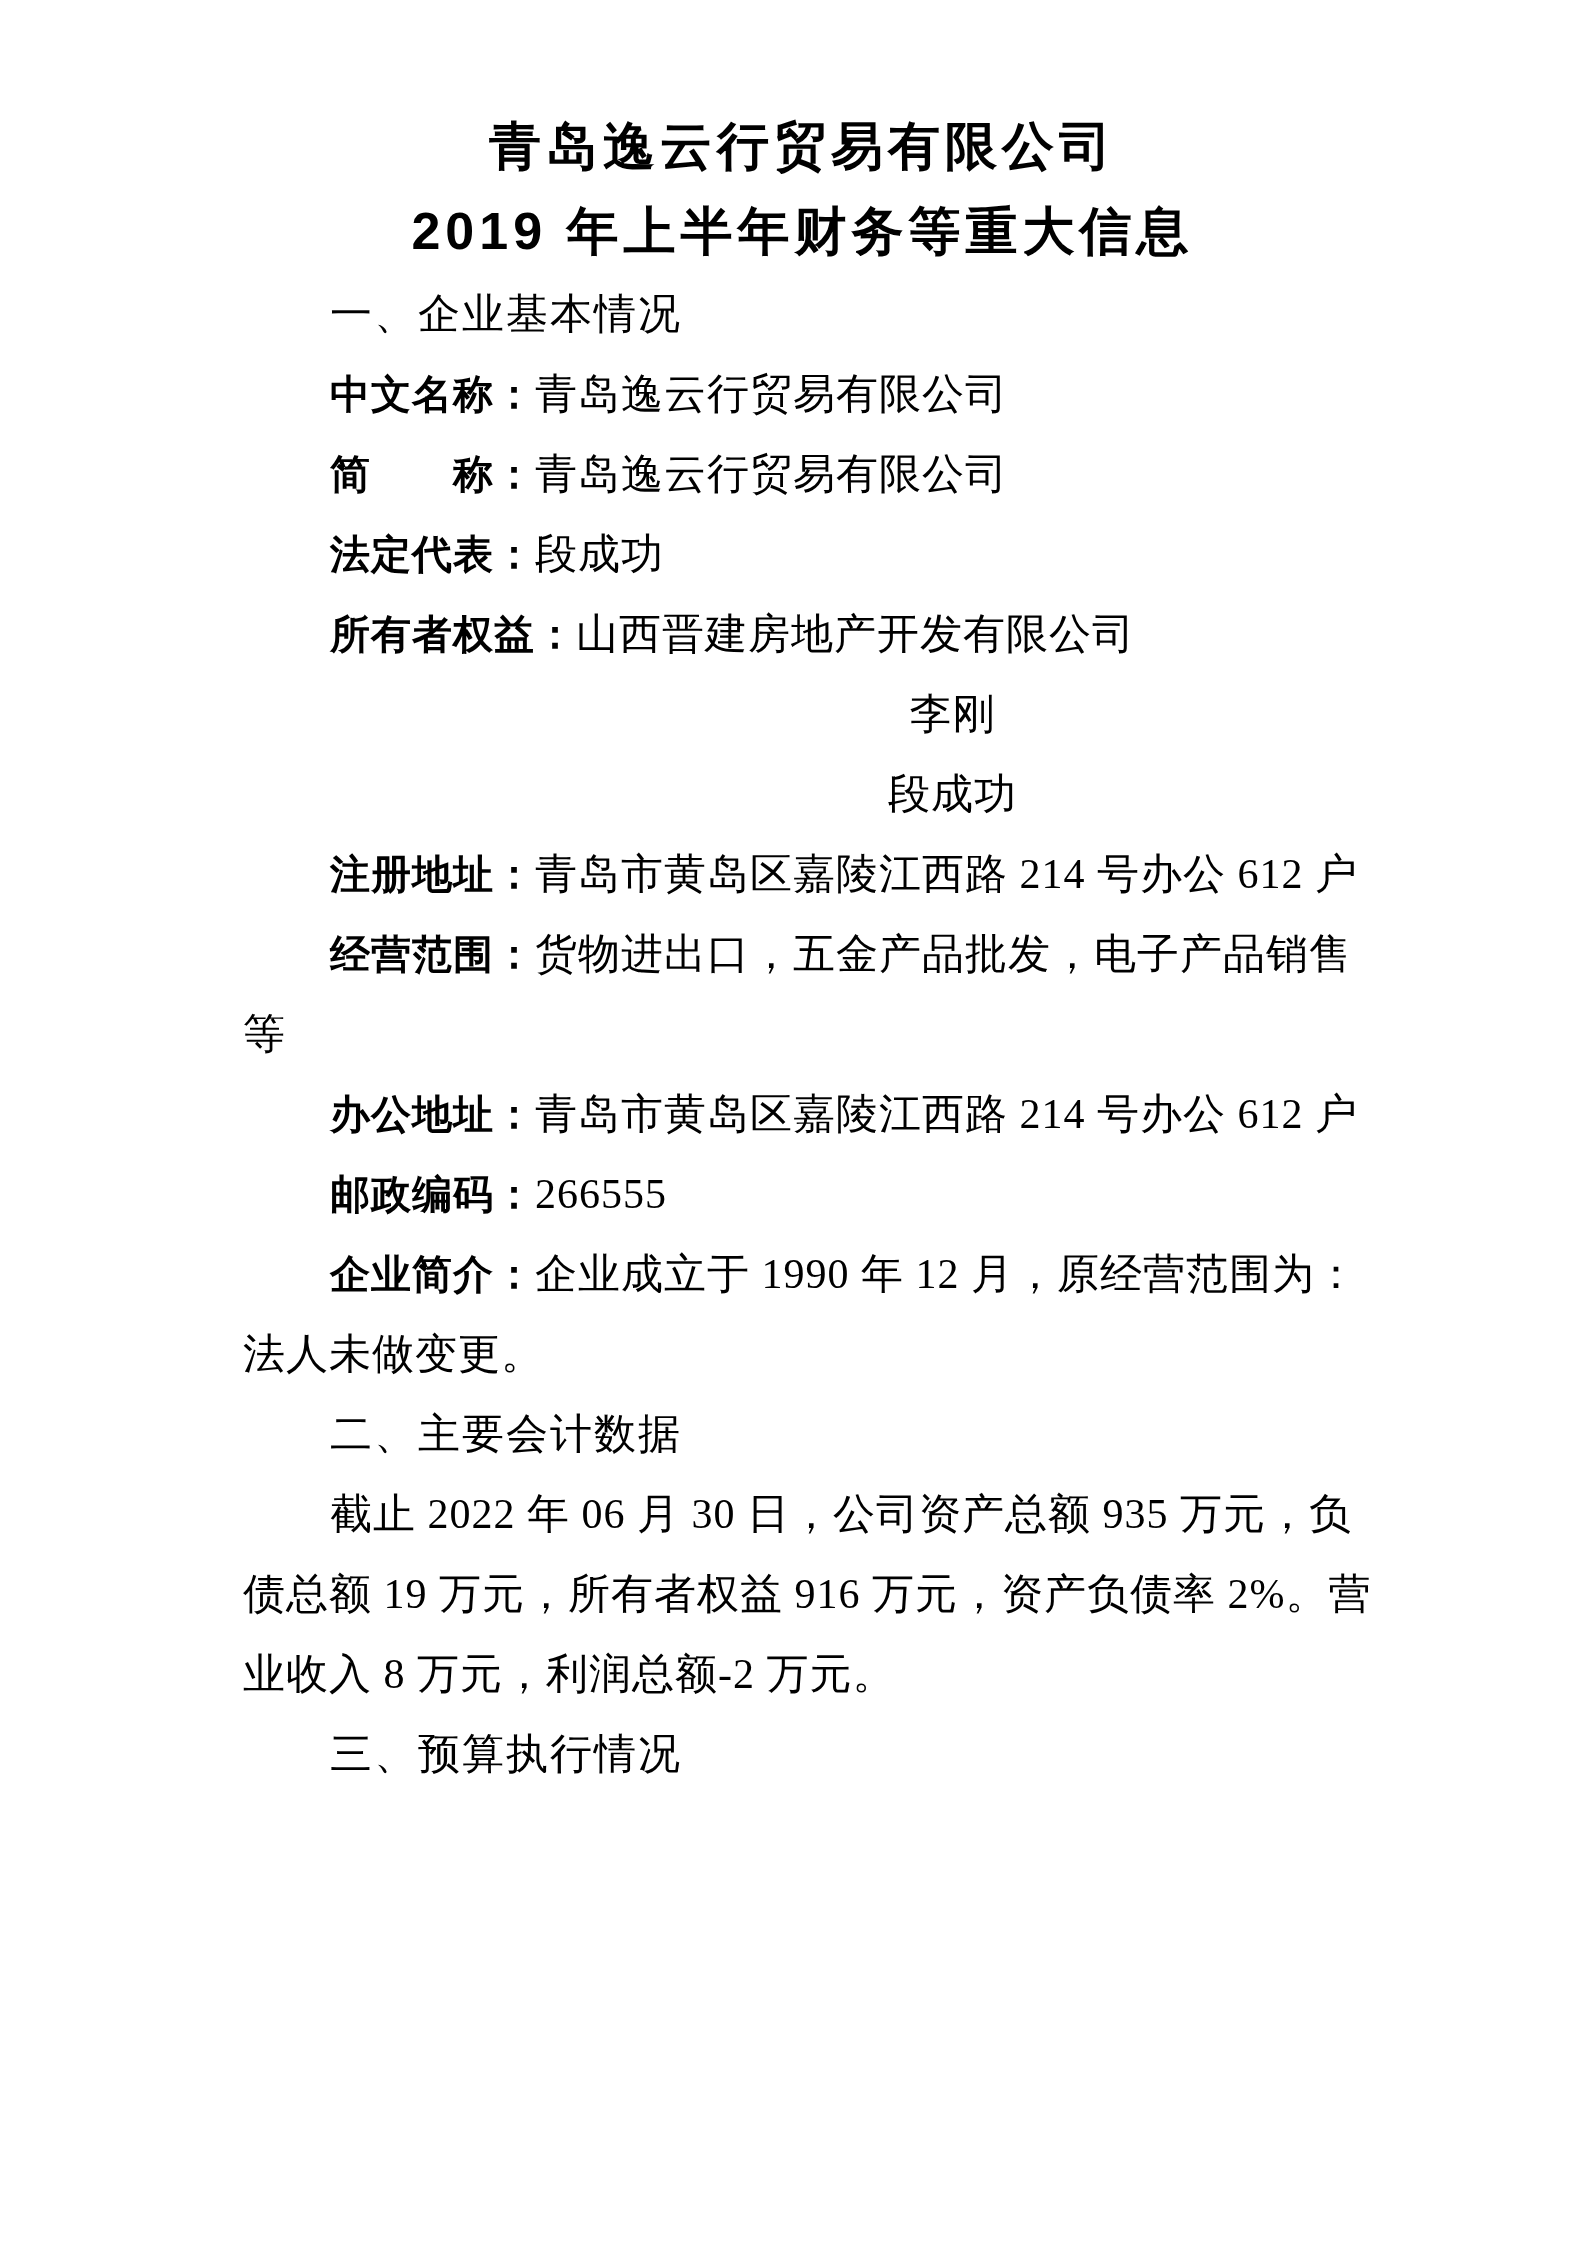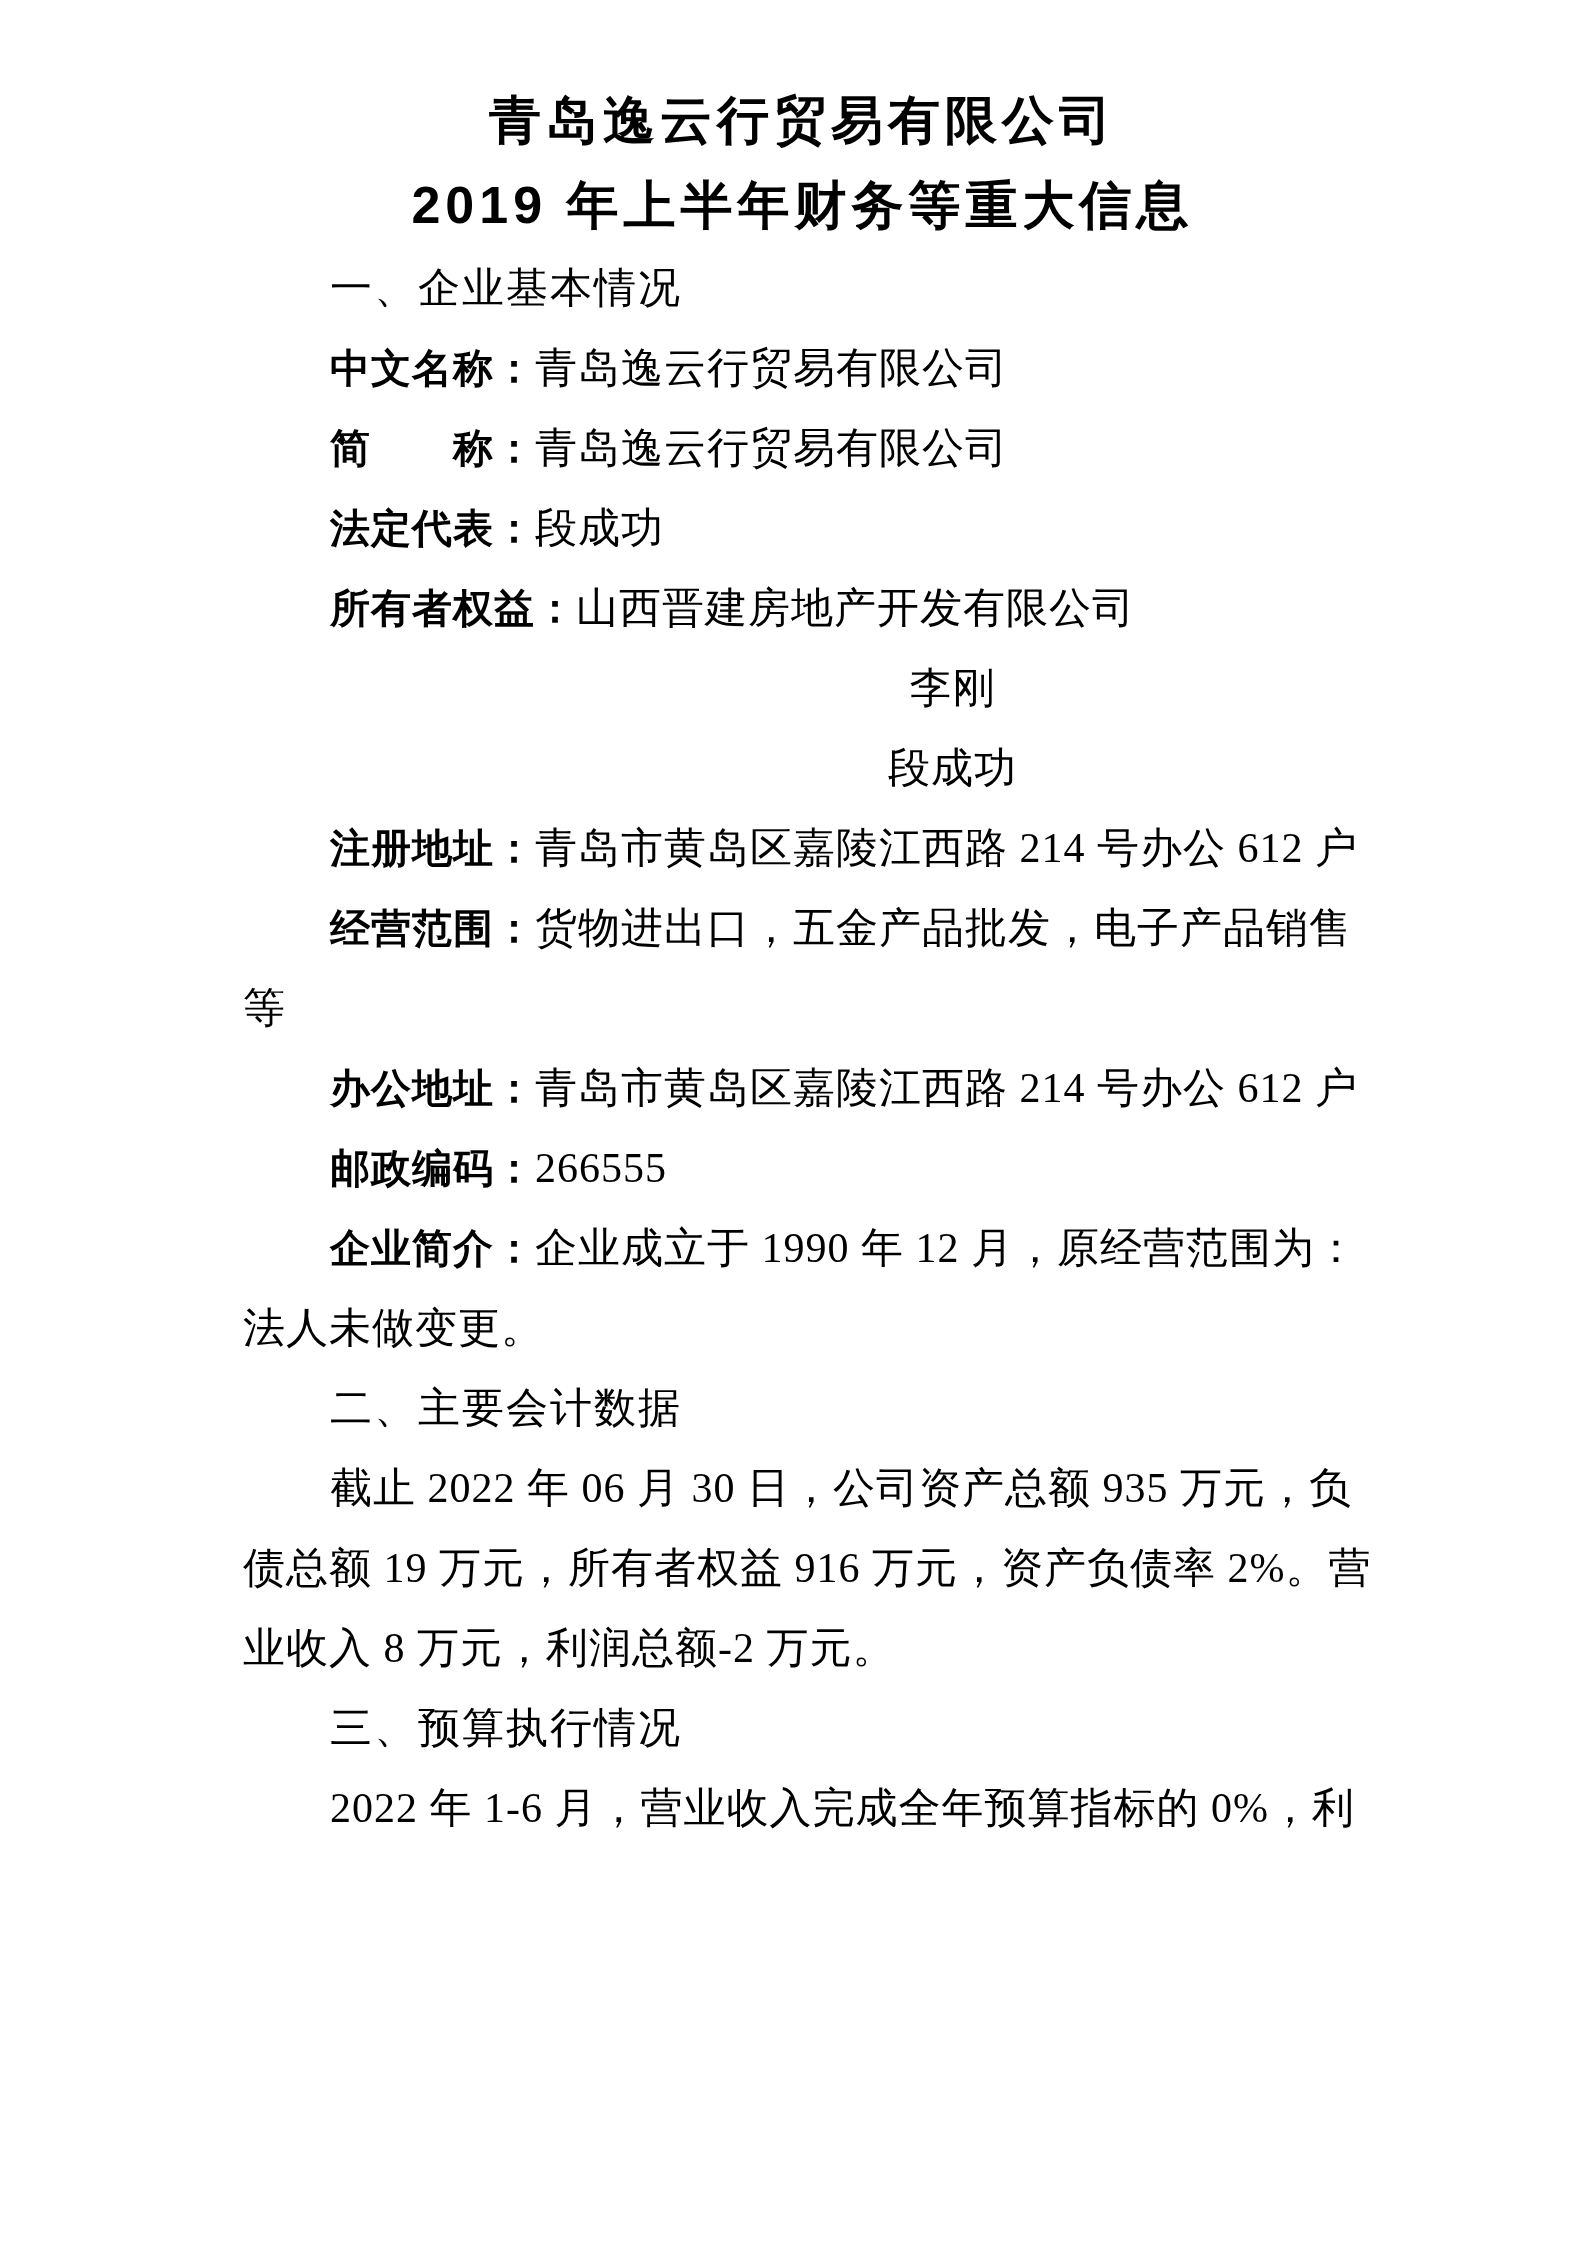--- a/index.html
+++ b/index.html
@@ -6,21 +6,21 @@
     margin: 0;
     padding: 0;
     background: #ffffff;
   }
   .page {
     width: 1587px;
     height: 2245px;
     background: #ffffff;
     color: #000000;
     box-sizing: border-box;
-    padding: 78px 225px 0 243px;
+    padding: 104px 225px 0 243px;
     overflow: hidden;
     font-family: "Liberation Serif", serif;
   }
   .doc-title {
     height: 85px;
     line-height: 85px;
     text-align: center;
     font-family: "Liberation Sans", sans-serif;
     font-weight: 700;
     font-size: 52px;
@@ -135,17 +135,14 @@
   <div class="line">
     <span class="body-text">债总额 19 万元，所有者权益 916 万元，资产负债率 2%。营</span>
   </div>
 
   <div class="line">
     <span class="body-text">业收入 8 万元，利润总额-2 万元。</span>
   </div>
 
   <div class="line indent heading">三、预算执行情况</div>
 
-  <div class="line indent">
-    <span class="body-text">2022 年 1-6 月，营业收入完成全年预算指标的 0%，利</span>
-  </div>
 
 </div>
 
 </body></html>

